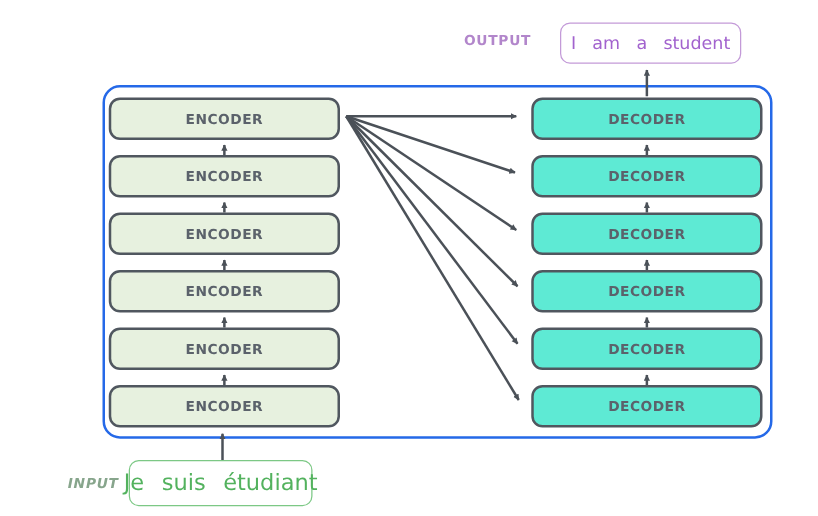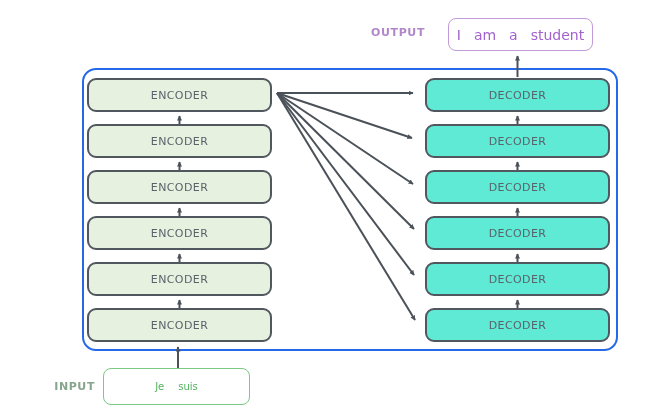--- a/index.html
+++ b/index.html
@@ -18,21 +18,21 @@
     box-sizing:border-box;
     background:#ffffff;
   }
   .block{
     position:absolute;
     width:185px;height:34px;
     border:2px solid #50575f;
     border-radius:9px;
     box-sizing:border-box;
     display:flex;align-items:center;justify-content:center;
-    font-size:11px;font-weight:400;letter-spacing:0.4px;
+    font-size:11px;font-weight:700;letter-spacing:0.4px;
     color:#5b626b;
   }
   .enc{background:#e7f1df;left:87px;}
   .dec{background:#5eead4;left:425px;}
   .r0{top:78px;} .r1{top:124px;} .r2{top:170px;}
   .r3{top:216px;} .r4{top:262px;} .r5{top:308px;}
   .arrows{
     position:absolute;left:0;top:0;width:654px;height:413px;
     pointer-events:none;
   }
@@ -44,29 +44,29 @@
     border-radius:8px;
   }
   .output-box{
     left:448px;top:18px;width:145px;height:33px;
     border:1.5px solid #c39ad8;
     color:#a263ce;font-size:14px;gap:13px;
   }
   .input-box{
     left:103px;top:368px;width:147px;height:37px;
     border:1.5px solid #7cc885;
-    color:#53b25e;font-size:10px;gap:14px;
+    color:#53b25e;font-size:18px;gap:14px;
   }
   .side-label{
     position:absolute;
     font-size:11px;font-weight:700;letter-spacing:0.6px;
     text-align:right;
   }
   .output-label{left:342px;top:26px;width:83px;color:#b286cb;}
-  .input-label{left:20px;top:380px;width:75px;color:#87a58c;}
+  .input-label{left:20px;top:380px;width:75px;color:#87a58c;font-style:italic;}
 </style>
 </head>
 <body>
 
 <div class="canvas">
 
   <div class="container"></div>
 
   <div class="block enc r0">
       <span>ENCODER</span>
@@ -144,15 +144,16 @@
     <span>I</span>
     <span>am</span>
     <span>a</span>
     <span>student</span>
   </div>
 
   <div class="side-label input-label">INPUT</div>
   <div class="sentence-box input-box">
     <span>Je</span>
     <span>suis</span>
+    <span>étudiant</span>
   </div>
 
 </div>
 
 </body></html>

